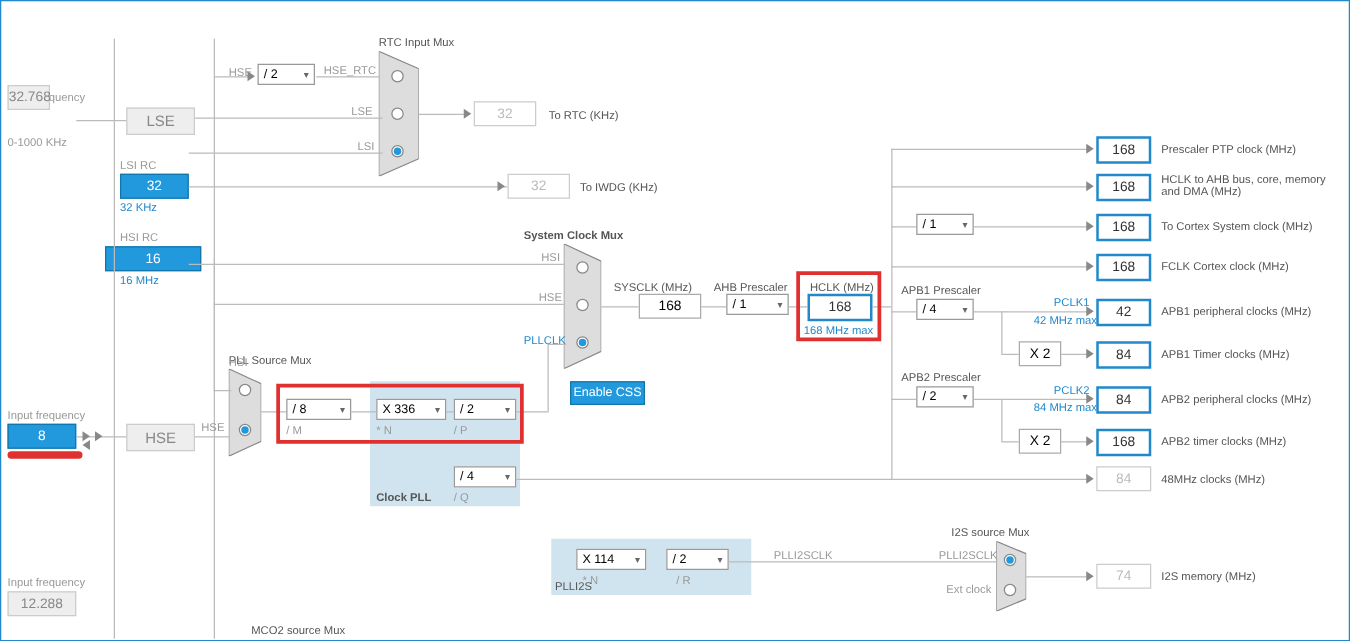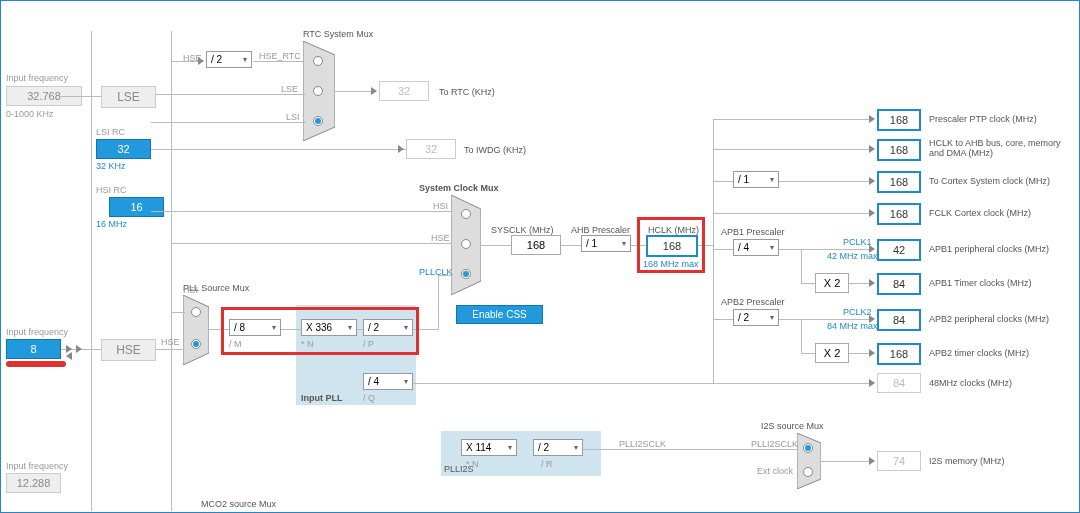--- a/index.html
+++ b/index.html
@@ -104,29 +104,29 @@
   }
   .pll-bg {
     position: absolute;
     background: #d0e4f0;
   }
 </style>
 </head>
 <body>
 
 <div class="abs lbl" style="left:5px;top:72px">Input frequency</div>
-<div class="abs box-light" style="left:5px;top:85px;width:76px">32.768</div>
+<div class="abs box-light" style="left:5px;top:67px;width:34px">32.768</div>
 <div class="abs lbl" style="left:5px;top:108px">0-1000 KHz</div>
 
 <div class="abs lbl" style="left:95px;top:126px">LSI RC</div>
 <div class="abs box-solid-blue" style="left:95px;top:138px;width:55px">32</div>
 <div class="abs lbl-blue" style="left:95px;top:160px">32 KHz</div>
 
 <div class="abs lbl" style="left:95px;top:184px">HSI RC</div>
-<div class="abs box-solid-blue" style="left:108px;top:196px;width:55px">16</div>
+<div class="abs box-solid-blue" style="left:83px;top:196px;width:77px">16</div>
 <div class="abs lbl-blue" style="left:95px;top:218px">16 MHz</div>
 
 <div class="abs lbl" style="left:5px;top:326px">Input frequency</div>
 <div class="abs box-solid-blue" style="left:5px;top:338px;width:55px">8</div>
 
 <div class="abs lbl" style="left:5px;top:460px">Input frequency</div>
 <div class="abs box-light" style="left:5px;top:472px;width:55px">12.288</div>
 
 <div class="abs box-light" style="left:100px;top:85px;width:55px;font-size:12px">LSE</div>
 <div class="abs box-light" style="left:100px;top:338px;width:55px;font-size:12px">HSE</div>
@@ -143,21 +143,21 @@
 <div class="abs lbl" style="left:182px;top:52px">HSE</div>
 <div class="line line-h" style="left:170px;top:60px;width:30px"></div>
 <div class="tri-r" style="left:197px;top:56px"></div>
 <div class="abs select-box" style="left:205px;top:50px;width:46px">
   <span>/ 2</span>
   <span class="chev">▾</span>
 </div>
 <div class="line line-h" style="left:252px;top:60px;width:50px"></div>
 <div class="abs lbl" style="left:258px;top:50px">HSE_RTC</div>
 
-<div class="abs lbl-dark" style="left:302px;top:28px">RTC System Mux</div>
+<div class="abs lbl-dark" style="left:302px;top:28px">RTC Input Mux</div>
 <svg class="abs" style="left:302px;top:40px" width="32" height="100">
   <polygon points="0,0 32,14 32,86 0,100" fill="#ddd" stroke="#888"></polygon>
 </svg>
 <div class="radio" style="left:312px;top:55px"></div>
 <div class="radio" style="left:312px;top:85px"></div>
 <div class="radio sel" style="left:312px;top:115px"></div>
 
 <div class="line line-h" style="left:155px;top:93px;width:150px"></div>
 <div class="abs lbl" style="left:280px;top:83px">LSE</div>
 <div class="line line-h" style="left:150px;top:121px;width:155px"></div>
@@ -207,21 +207,21 @@
   <span>/ 2</span>
     <span class="chev">▾</span>
 </div>
 <div class="abs lbl" style="left:362px;top:338px">/ P</div>
 
 <div class="abs select-box" style="left:362px;top:372px;width:50px">
   <span>/ 4</span>
     <span class="chev">▾</span>
 </div>
 <div class="abs lbl" style="left:362px;top:392px">/ Q</div>
-<div class="abs lbl-dark" style="left:300px;top:392px;font-weight:bold">Input PLL</div>
+<div class="abs lbl-dark" style="left:300px;top:392px;font-weight:bold">Clock PLL</div>
 
 <div class="abs select-box" style="left:460px;top:438px;width:56px">
   <span>X 114</span>
     <span class="chev">▾</span>
 </div>
 <div class="abs lbl" style="left:465px;top:458px">* N</div>
 <div class="abs select-box" style="left:532px;top:438px;width:50px">
   <span>/ 2</span>
     <span class="chev">▾</span>
 </div>
@@ -238,21 +238,21 @@
 <div class="abs lbl" style="left:432px;top:200px">HSI</div>
 <div class="abs lbl" style="left:430px;top:232px">HSE</div>
 <div class="abs lbl-blue" style="left:418px;top:266px">PLLCLK</div>
 
 <div class="line line-h" style="left:150px;top:210px;width:300px"></div>
 <div class="line line-h" style="left:170px;top:242px;width:280px"></div>
 <div class="line line-h" style="left:412px;top:328px;width:25px"></div>
 <div class="line line-v" style="left:437px;top:274px;height:55px"></div>
 <div class="line line-h" style="left:437px;top:274px;width:15px"></div>
 
-<div class="abs box-solid-blue" style="left:455px;top:304px;width:87px;font-size:10px">Enable CSS</div>
+<div class="abs box-solid-blue" style="left:455px;top:304px;width:60px;font-size:10px">Enable CSS</div>
 
 <div class="line line-h" style="left:480px;top:244px;width:30px"></div>
 <div class="abs lbl-dark" style="left:490px;top:224px">SYSCLK (MHz)</div>
 <div class="abs box" style="left:510px;top:234px;width:50px">168</div>
 
 <div class="line line-h" style="left:560px;top:244px;width:20px"></div>
 <div class="abs lbl-dark" style="left:570px;top:224px">AHB Prescaler</div>
 <div class="abs select-box" style="left:580px;top:234px;width:50px">
   <span>/ 1</span>
     <span class="chev">▾</span>

